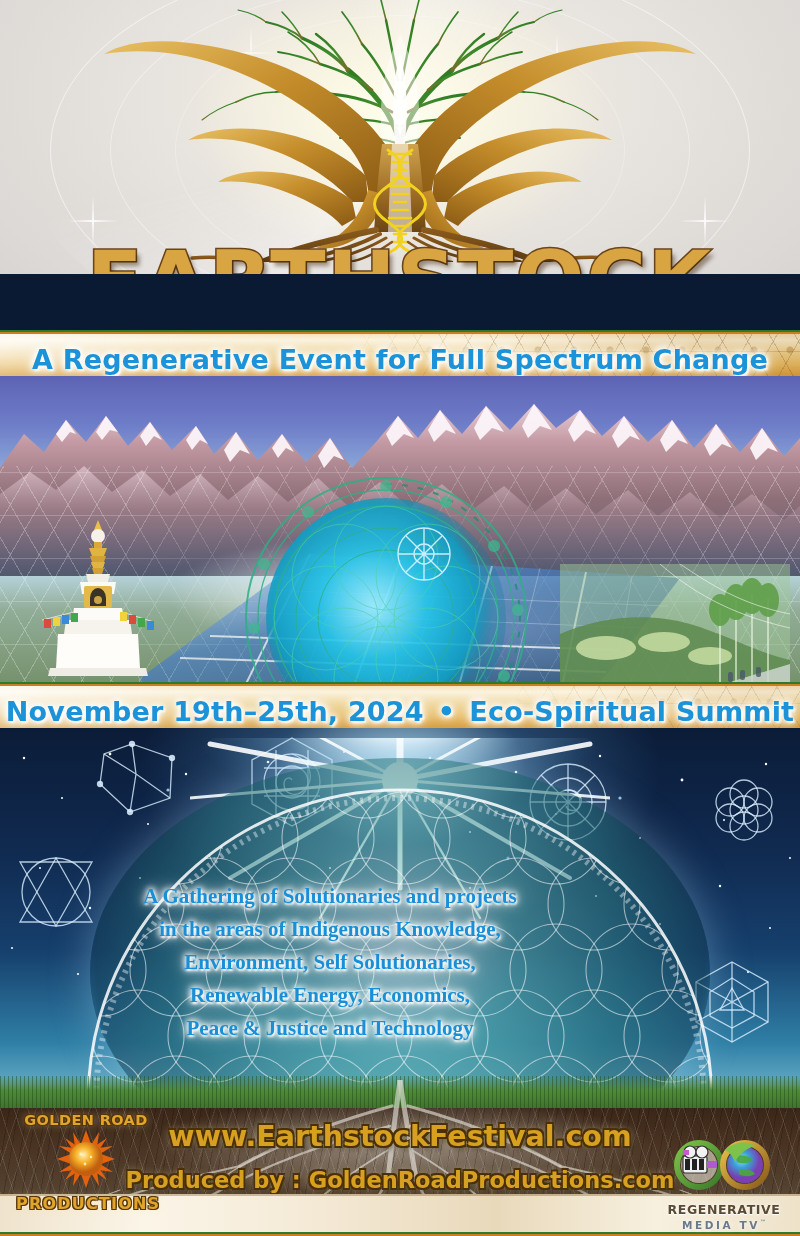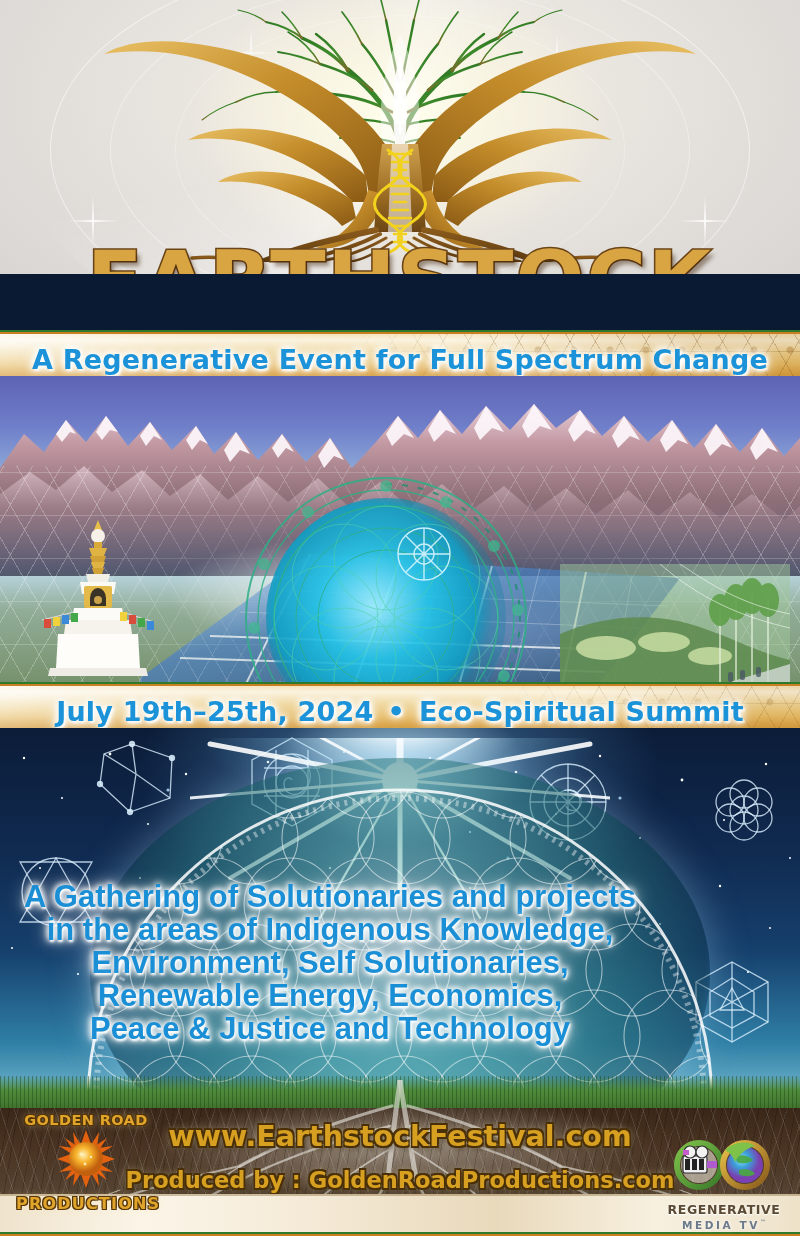--- a/index.html
+++ b/index.html
@@ -193,22 +193,22 @@
     background:
       repeating-linear-gradient(72deg, rgba(255,255,255,.10) 0 1px, transparent 1px 13px),
       repeating-linear-gradient(-72deg, rgba(255,255,255,.09) 0 1px, transparent 1px 17px),
       repeating-linear-gradient(100deg, rgba(0,0,0,.18) 0 1px, transparent 1px 9px);
   }
   .roots{ position:absolute; left:0; top:352px; width:800px; height:156px; opacity:.8; }
 
   .body-copy{
     position:absolute; left:0; top:152px; width:660px;
     text-align:center;
-    font-family:Liberation Sans, sans-serif;
-    font-weight:700; font-size:31px; line-height:33px;
+    font-family:Liberation Serif, serif;
+    font-weight:700; font-size:21px; line-height:33px;
     color:#1a8fd6;
     text-shadow:
       0 0 6px #fff, 0 0 6px #fff, 0 0 11px #fff,
       0 0 20px rgba(255,255,255,.95), 1px 2px 2px rgba(255,255,255,.9);
     white-space:nowrap;
   }
   .body-copy div{ margin:0; }
 
   .footer-lines{
     position:absolute; left:0; top:392px; width:800px; text-align:center;
@@ -601,21 +601,21 @@
         <path d="M120 0 C150 20 180 40 230 50"></path>
         <path d="M100 0 C130 26 168 50 230 64"></path>
       </g>
     </svg>
   </div>
 
   <div class="gold-band" id="band2">
     <div class="band-shine"></div>
     <div class="band-honey" style="width:300px;opacity:.55;"></div>
     <div class="band-text">
-      <span>July 19th–25th, 2024</span>
+      <span>November 19th–25th, 2024</span>
       <span class="dot-sep">•</span>
       <span>Eco-Spiritual Summit</span>
     </div>
   </div>
 
   <div class="sec-cosmic">
 
     <svg class="stars" viewBox="0 0 800 300" preserveAspectRatio="none">
       <g fill="#ffffff">
         <circle cx="24" cy="30" r="1.2"></circle>

